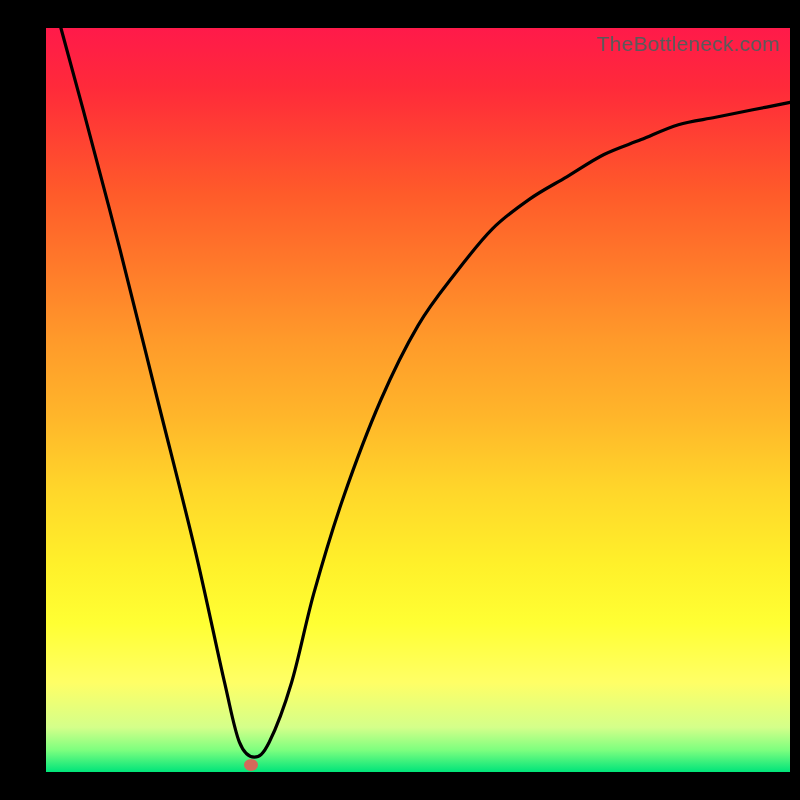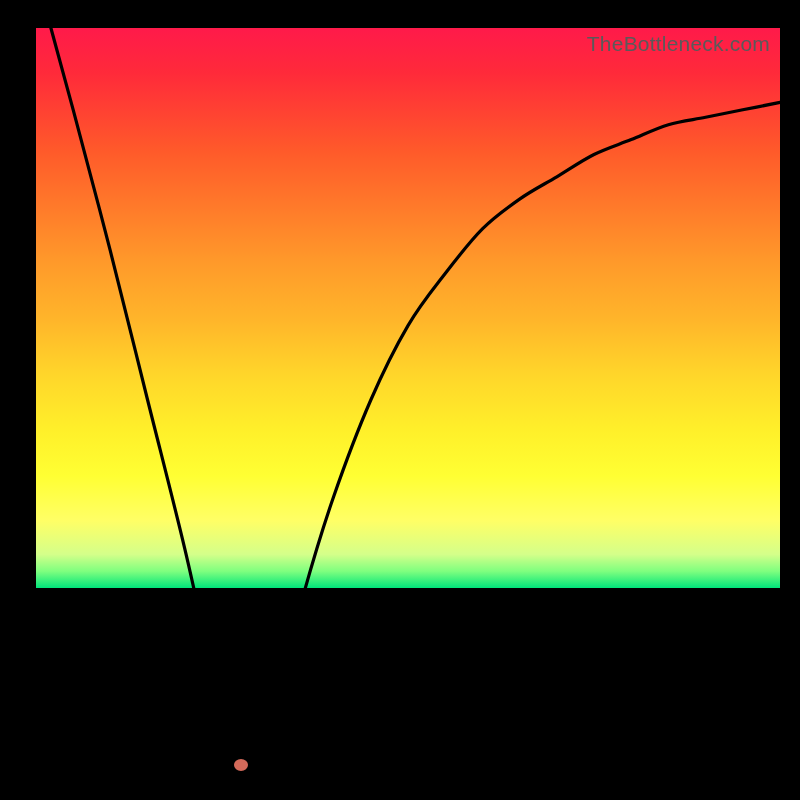--- a/index.html
+++ b/index.html
@@ -6,24 +6,24 @@
   body {
     width: 800px;
     height: 800px;
     background: #000;
     position: relative;
     font-family: Arial, Helvetica, sans-serif;
     overflow: hidden;
   }
   .plot-frame {
     position: absolute;
-    left: 36px;
+    left: 46px;
     top: 28px;
     width: 744px;
-    height: 560px;
+    height: 744px;
     background: linear-gradient(to bottom,
       #ff1a4a 0%,
       #ff2a3a 8%,
       #ff5a2a 22%,
       #ff7a2a 32%,
       #ff9a2a 42%,
       #ffb52a 52%,
       #ffd62a 62%,
       #fff02a 72%,
       #ffff33 80%,

